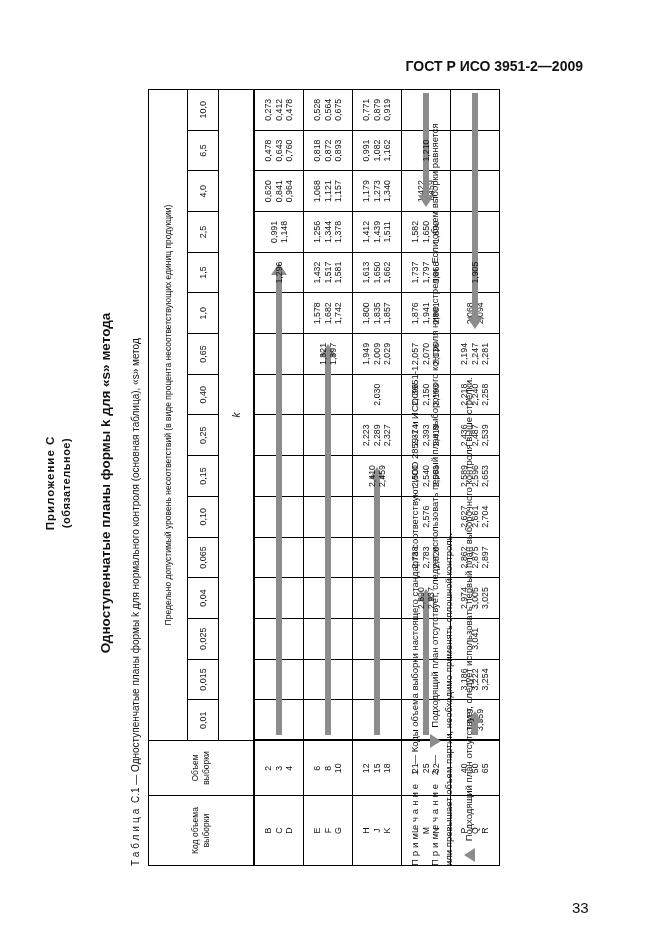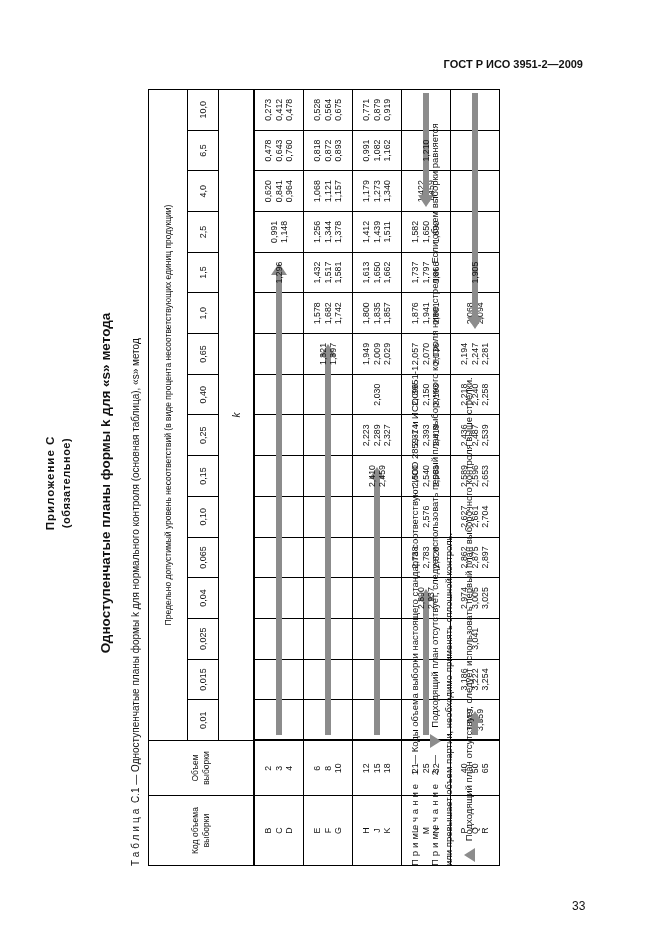--- a/index.html
+++ b/index.html
@@ -1,18 +1,18 @@
 <!DOCTYPE html>
 <html><head>
 <meta charset="utf-8">
 <style>
   html,body{margin:0;padding:0;}
   body{width:661px;height:936px;background:#fff;position:relative;overflow:hidden;font-family:"Liberation Sans",sans-serif;color:#111;}
-  .std-header{position:absolute;right:78px;top:58px;font-weight:bold;font-size:11px;padding-left:19px;}
-  .page-num{position:absolute;left:572px;top:899px;font-size:12px;}
+  .std-header{position:absolute;right:78px;top:58px;font-weight:bold;font-size:14px;padding-left:19px;}
+  .page-num{position:absolute;left:572px;top:899px;font-size:15px;}
   .rot{position:absolute;left:30px;top:876px;width:786px;height:560px;transform-origin:0 0;transform:rotate(-90deg);}
   .annex{position:absolute;left:0;width:786px;top:14px;text-align:center;font-size:11.5px;font-weight:bold;letter-spacing:1px;}
   .annex2{position:absolute;left:0;width:786px;top:30px;text-align:center;font-size:11px;font-weight:bold;letter-spacing:.5px;}
   .title{position:absolute;left:0;width:786px;top:68px;text-align:center;font-size:13.5px;font-weight:bold;}
   .caption{position:absolute;left:10px;top:100px;font-size:10px;white-space:nowrap;}
   .caption .sp{letter-spacing:3px;}
   table.k{position:absolute;left:10px;top:118px;border-collapse:collapse;table-layout:fixed;width:776px;}
   table.k td{border:1px solid #000;font-size:9px;text-align:center;vertical-align:middle;padding:0;position:relative;}
   table.k .hdr-small{font-size:8.5px;line-height:11px;}
   table.k .aql{height:30px;}

